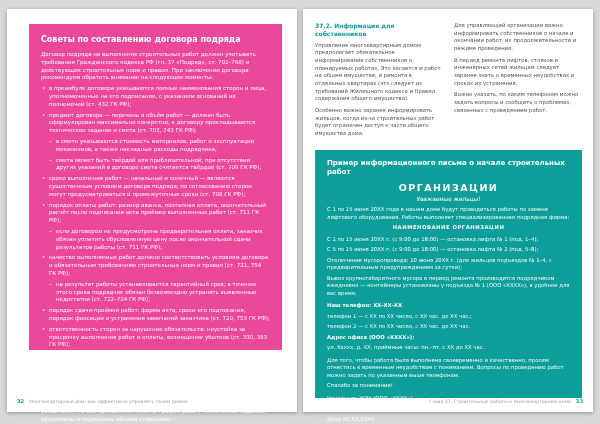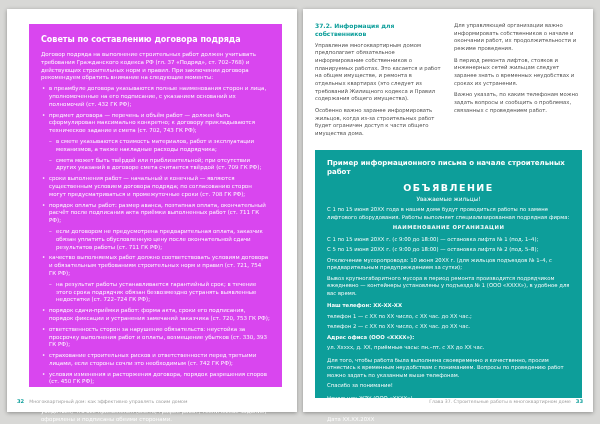--- a/index.html
+++ b/index.html
@@ -11,22 +11,22 @@
   .spread{position:relative;width:600px;height:424px;}
   .page{
     position:absolute;top:9px;width:290px;height:403px;background:#ffffff;
     box-shadow:0 1px 4px rgba(0,0,0,.35);
   }
   .page-left{left:7px;}
   .page-right{left:303px;}
 
   
   .tips-box{
-    position:absolute;left:22px;top:15px;width:253px;height:363px;
-    background:#d946ef;color:#ffffff;box-sizing:border-box;
+    position:absolute;left:22px;top:15px;width:253px;height:326px;
+    background:#ec4899;color:#ffffff;box-sizing:border-box;
     padding:11px 12px 26px 12px;
   }
   .tips-title{font-size:8px;font-weight:bold;margin:0 0 6px 0;line-height:1.25;}
   .tp{font-size:5.5px;line-height:1.42;margin:0 0 3px 0;color:rgba(255,255,255,.96);}
   .tp.lvl0{padding-left:0;}
   .tp.lvl1{padding-left:8px;position:relative;}
   .tp.lvl1::before{content:"•";position:absolute;left:1px;top:0;}
   .tp.lvl2{padding-left:15px;position:relative;}
   .tp.lvl2::before{content:"–";position:absolute;left:8px;top:0;}
 
@@ -103,21 +103,21 @@
       </div>
       <div class="col">
         <p class="bp">Для управляющей организации важно информировать собственников о начале и окончании работ, их продолжительности и режиме проведения.</p>
         <p class="bp">В период ремонта лифтов, стояков и инженерных сетей жильцам следует заранее знать о временных неудобствах и сроках их устранения.</p>
         <p class="bp">Важно указать, по каким телефонам можно задать вопросы и сообщить о проблемах, связанных с проведением работ.</p>
       </div>
     </div>
 
     <div class="ann-box">
       <div class="ann-box-title">Пример информационного письма о начале строительных работ</div>
-      <div class="ann-head">ОБЪЯВЛЕНИЕ</div>
+      <div class="ann-head">ОРГАНИЗАЦИИ</div>
       <div class="ann-salut">Уважаемые жильцы!</div>
 
       <p class="ap">С 1 по 15 июня 20ХХ года в нашем доме будут проводиться работы по замене лифтового оборудования. Работы выполняет специализированная подрядная фирма:</p>
       <p class="ap center-bold">НАИМЕНОВАНИЕ ОРГАНИЗАЦИИ</p>
       <p class="ap">С 1 по 15 июня 20ХХ г. (с 9:00 до 18:00) — остановка лифта № 1 (под. 1–4);</p>
       <p class="ap">С 5 по 15 июня 20ХХ г. (с 9:00 до 18:00) — остановка лифта № 2 (под. 5–8);</p>
       <p class="ap">Отключение мусоропровода: 10 июня 20ХХ г. (для жильцов подъездов № 1–4, с предварительным предупреждением за сутки);</p>
       <p class="ap">Вывоз крупногабаритного мусора в период ремонта производится подрядчиком ежедневно — контейнеры установлены у подъезда № 1 (ООО «ХХХХ»), в удобное для вас время.</p>
       <p class="ap bold gap-top">Наш телефон: ХХ-ХХ-ХХ</p>
       <p class="ap">телефон 1 — с ХХ по ХХ число, с ХХ час. до ХХ час.;</p>

